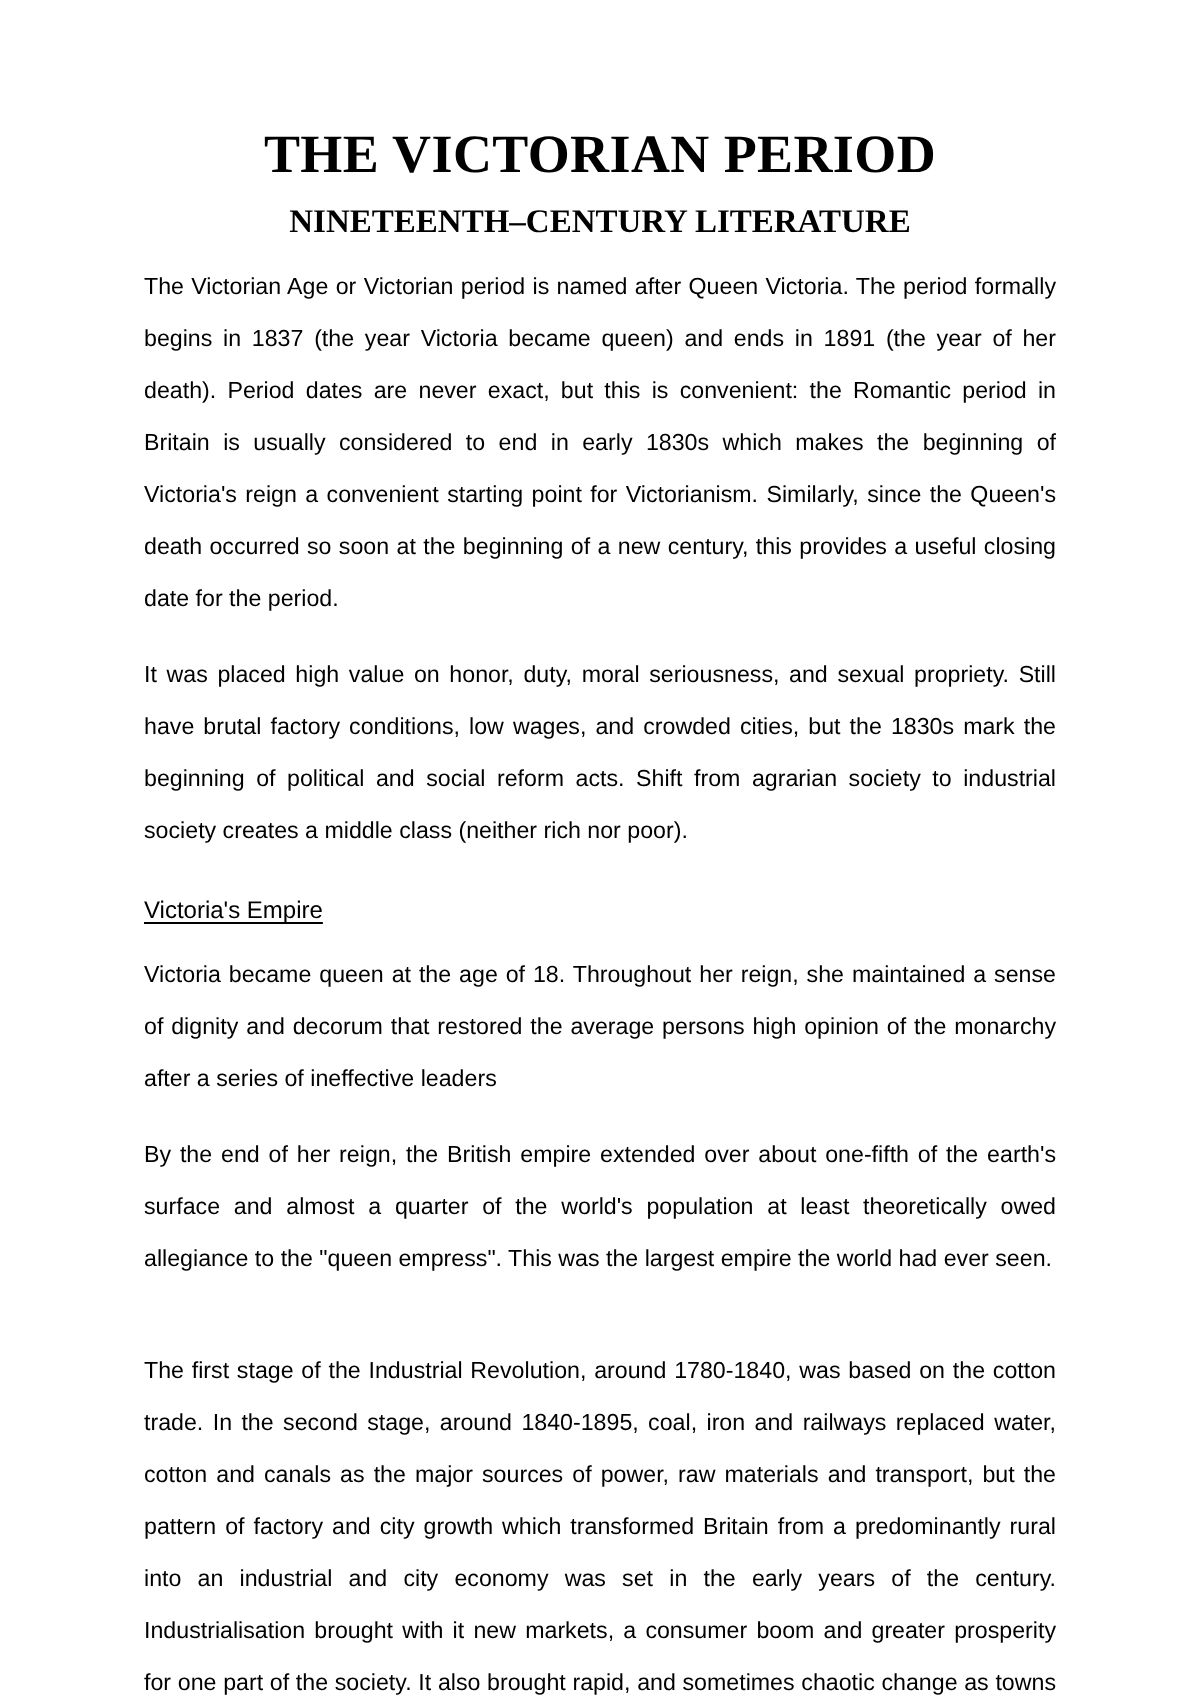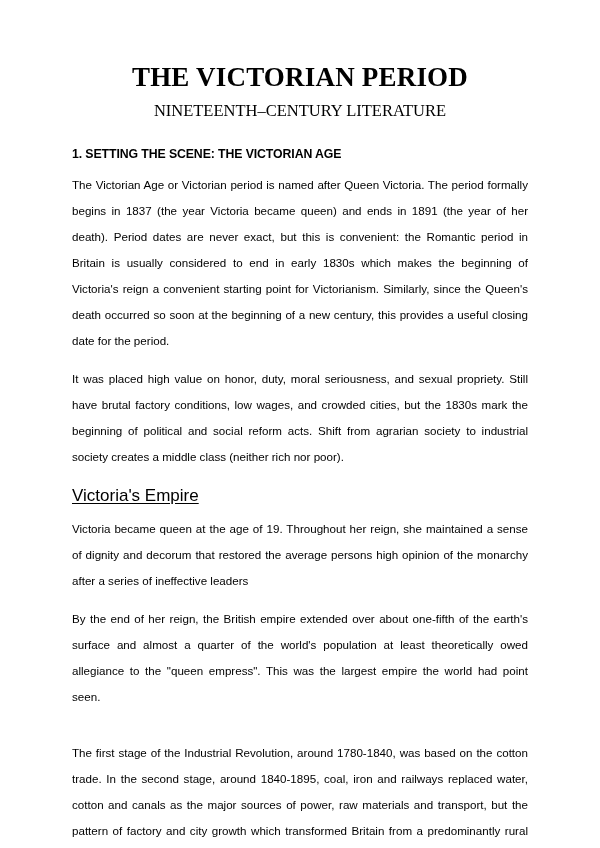--- a/index.html
+++ b/index.html
@@ -32,42 +32,42 @@
     font-size: 27px;
     line-height: 30px;
     text-align: center;
     letter-spacing: 0.2px;
     margin: 0;
     padding-top: 62px;
     color: #000;
   }
   .doc-subtitle {
     font-family: "Liberation Serif", serif;
-    font-weight: normal;
+    font-weight: bold;
     font-size: 16.5px;
     line-height: 20px;
     text-align: center;
     margin: 0;
     padding-top: 9px;
     color: #000;
   }
   .section-heading {
     font-family: "Liberation Sans", sans-serif;
     font-weight: bold;
     font-size: 12.3px;
     line-height: 16px;
     margin: 0;
     padding-top: 25px;
     letter-spacing: -0.1px;
     color: #000;
   }
   .sub-heading {
     font-family: "Liberation Sans", sans-serif;
     font-weight: normal;
-    font-size: 17px;
+    font-size: 12px;
     line-height: 16px;
     text-decoration: underline;
     text-underline-offset: 2px;
     margin: 0;
     color: #000;
   }
   .para {
     font-family: "Liberation Sans", sans-serif;
     font-weight: normal;
     font-size: 11.6px;
@@ -85,41 +85,40 @@
 </head>
 <body>
 
 <div class="page">
   <div class="content">
 
     <h1 class="doc-title">THE VICTORIAN PERIOD</h1>
 
     <h2 class="doc-subtitle">NINETEENTH–CENTURY LITERATURE</h2>
 
-    <h3 class="section-heading">1. SETTING THE SCENE: THE VICTORIAN AGE</h3>
 
     <div class="gap-10"></div>
 
     <p class="para">The Victorian Age or Victorian period is named after Queen Victoria. The period formally begins in 1837 (the year Victoria became queen) and ends in 1891 (the year of her death). Period dates are never exact, but this is convenient: the Romantic period in Britain is usually considered to end in early 1830s which makes the beginning of Victoria's reign a convenient starting point for Victorianism. Similarly, since the Queen's death occurred so soon at the beginning of a new century, this provides a useful closing date for the period.</p>
 
     <div class="gap-12"></div>
 
     <p class="para">It was placed high value on honor, duty, moral seriousness, and sexual propriety. Still have brutal factory conditions, low wages, and crowded cities, but the 1830s mark the beginning of political and social reform acts. Shift from agrarian society to industrial society creates a middle class (neither rich nor poor).</p>
 
     <div class="gap-18"></div>
 
     <h4 class="sub-heading">Victoria's Empire</h4>
 
     <div class="gap-12"></div>
 
-    <p class="para">Victoria became queen at the age of 19. Throughout her reign, she maintained a sense of dignity and decorum that restored the average persons high opinion of the monarchy after a series of ineffective leaders</p>
+    <p class="para">Victoria became queen at the age of 18. Throughout her reign, she maintained a sense of dignity and decorum that restored the average persons high opinion of the monarchy after a series of ineffective leaders</p>
 
     <div class="gap-12"></div>
 
-    <p class="para">By the end of her reign, the British empire extended over about one-fifth of the earth's surface and almost a quarter of the world's population at least theoretically owed allegiance to the "queen empress". This was the largest empire the world had point seen.</p>
+    <p class="para">By the end of her reign, the British empire extended over about one-fifth of the earth's surface and almost a quarter of the world's population at least theoretically owed allegiance to the "queen empress". This was the largest empire the world had ever seen.</p>
 
     <div class="gap-18"></div>
 
 
     <div class="gap-12"></div>
 
     <p class="para">The first stage of the Industrial Revolution, around 1780-1840, was based on the cotton trade. In the second stage, around 1840-1895, coal, iron and railways replaced water, cotton and canals as the major sources of power, raw materials and transport, but the pattern of factory and city growth which transformed Britain from a predominantly rural into an industrial and city economy was set in the early years of the century. Industrialisation brought with it new markets, a consumer boom and greater prosperity for one part of the society. It also brought rapid, and sometimes chaotic change as towns and cities expanded at a pace which precluded orderly growth. The widening breach between rich and poor, desperately poor housing conditions, long working hours, the ravages of infectious disease and premature death were the inevitable consequence.</p>
 
     <div class="gap-18"></div>
 

